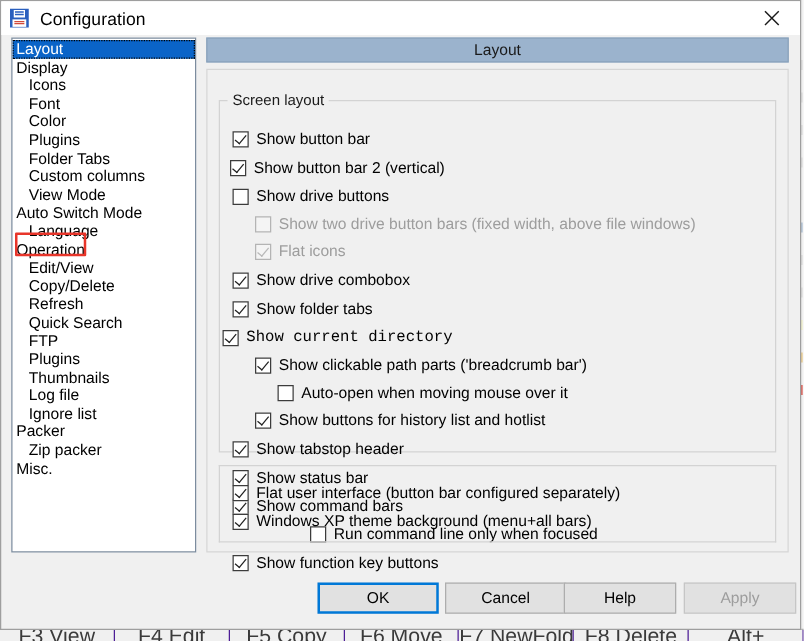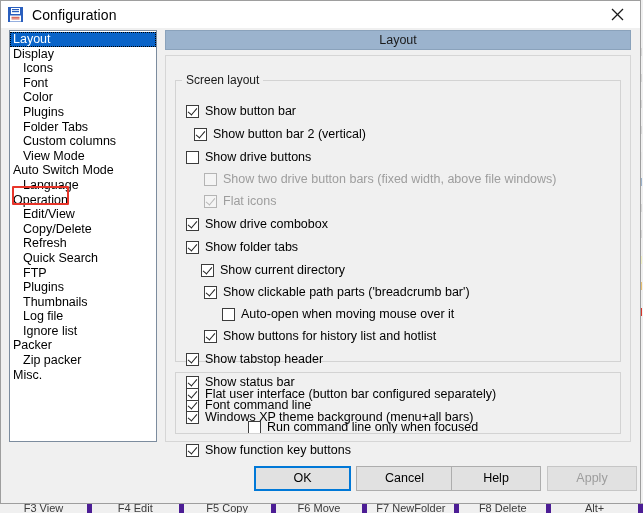--- a/index.html
+++ b/index.html
@@ -52,22 +52,22 @@
     left: 0; bottom: 0;
     width: 643px;
     height: 9px;
     background: #f0f0f0;
     border-top: 1px solid #adadad;
     display: flex;
     overflow: hidden;
   }
   #fkey-bar .fkey {
     flex: 1 1 0;
-    border-right: 5px solid #4c1d95;
-    font-size: 11px;
+    border-right: 1px solid #4c1d95;
+    font-size: 17px;
     line-height: 9px;
     text-align: center;
     color: #3a3a3a;
     overflow: hidden;
     white-space: nowrap;
   }
 
   
   #dialog {
     position: absolute;
@@ -387,21 +387,21 @@
 
     <div id="pane-header">Layout</div>
 
     <div id="pane-content">
 
       <div id="screen-layout-group">
           <div class="cbrow" style="left: 10px; top: 22px;">
             <span class="checkbox checked"></span>
             <span class="cblabel">Show button bar</span>
           </div>
-          <div class="cbrow" style="left: 18px; top: 45px;">
+          <div class="cbrow" style="left: 8px; top: 45px;">
             <span class="checkbox checked"></span>
             <span class="cblabel">Show button bar 2 (vertical)</span>
           </div>
           <div class="cbrow" style="left: 10px; top: 68px;">
             <span class="checkbox"></span>
             <span class="cblabel">Show drive buttons</span>
           </div>
           <div class="cbrow disabled" style="left: 28px; top: 90px;">
             <span class="checkbox disabled"></span>
             <span class="cblabel">Show two drive button bars (fixed width, above file windows)</span>
@@ -411,21 +411,21 @@
             <span class="cblabel">Flat icons</span>
           </div>
           <div class="cbrow" style="left: 10px; top: 135px;">
             <span class="checkbox checked"></span>
             <span class="cblabel">Show drive combobox</span>
           </div>
           <div class="cbrow" style="left: 10px; top: 158px;">
             <span class="checkbox checked"></span>
             <span class="cblabel">Show folder tabs</span>
           </div>
-          <div class="cbrow" style="left: 25px; top: 181px;">
+          <div class="cbrow" style="left: 2px; top: 181px; font-family: Liberation Mono, monospace;">
             <span class="checkbox checked"></span>
             <span class="cblabel">Show current directory</span>
           </div>
           <div class="cbrow" style="left: 28px; top: 203px;">
             <span class="checkbox checked"></span>
             <span class="cblabel">Show clickable path parts ('breadcrumb bar')</span>
           </div>
           <div class="cbrow" style="left: 46px; top: 225px;">
             <span class="checkbox"></span>
             <span class="cblabel">Auto-open when moving mouse over it</span>
@@ -437,21 +437,21 @@
           <div class="cbrow" style="left: 10px; top: 270px;">
             <span class="checkbox checked"></span>
             <span class="cblabel">Show tabstop header</span>
           </div>
           <div class="cbrow" style="left: 10px; top: 293px;">
             <span class="checkbox checked"></span>
             <span class="cblabel">Show status bar</span>
           </div>
           <div class="cbrow" style="left: 10px; top: 316px;">
             <span class="checkbox checked"></span>
-            <span class="cblabel">Font command line</span>
+            <span class="cblabel">Show command bars</span>
           </div>
           <div class="cbrow" style="left: 28px; top: 338px; padding-left: 44px;">
             <span class="checkbox"></span>
             <span class="cblabel">Run command line only when focused</span>
           </div>
           <div class="cbrow" style="left: 10px; top: 361px;">
             <span class="checkbox checked"></span>
             <span class="cblabel">Show function key buttons</span>
           </div>
         </div>

